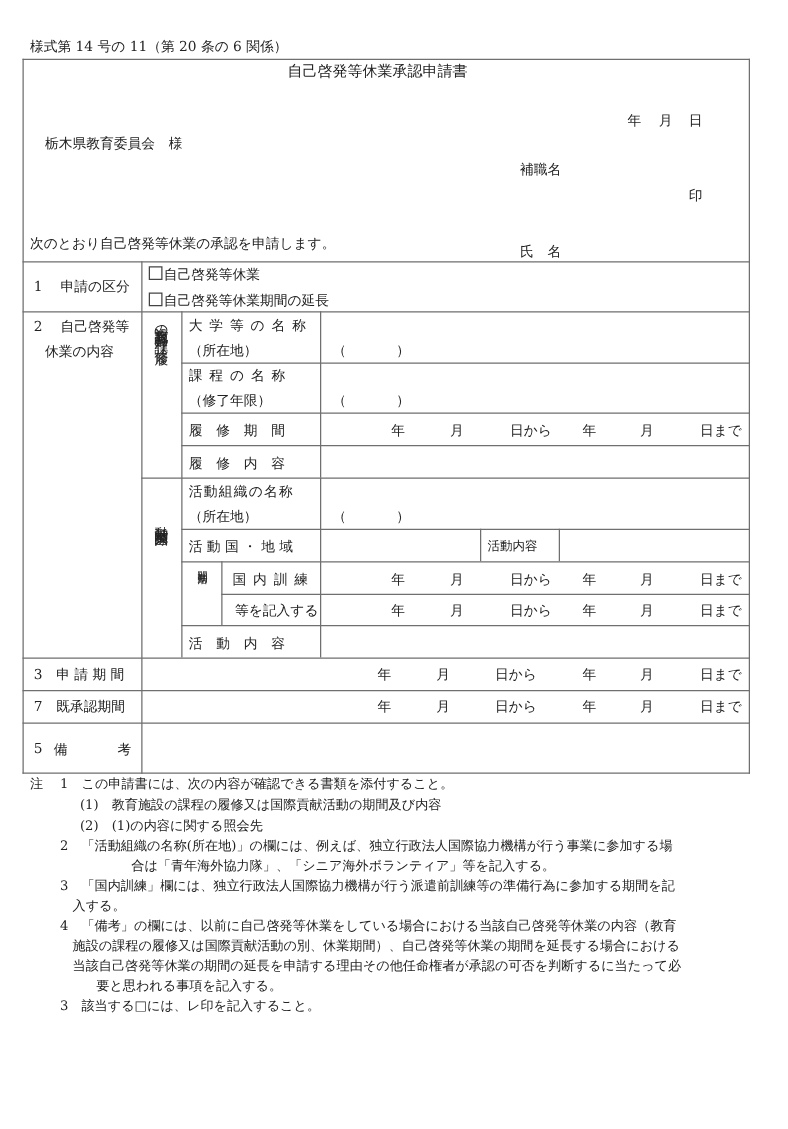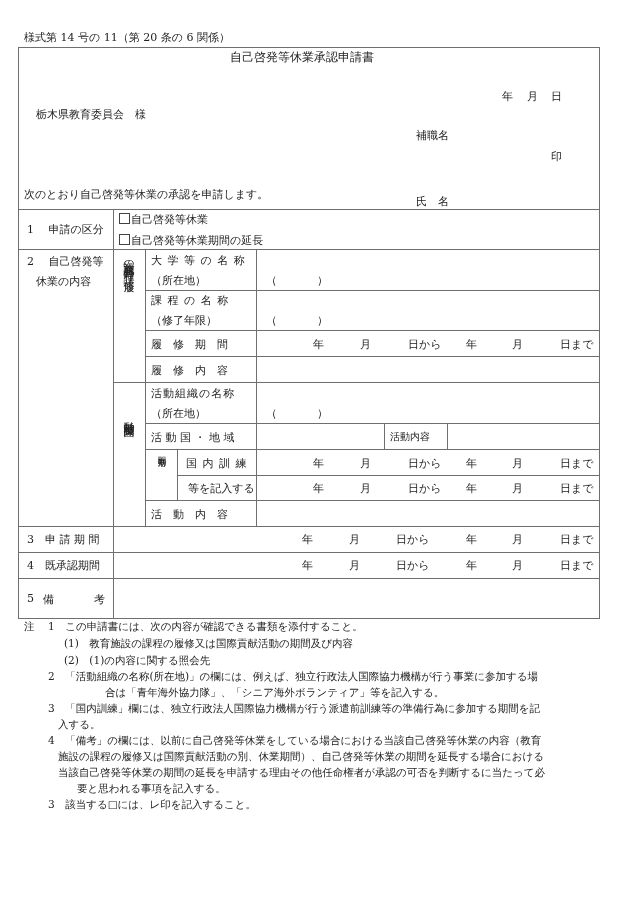--- a/index.html
+++ b/index.html
@@ -123,21 +123,21 @@
 <div class="abs" style="left:151px;top:507px;">活　動　内　容</div>
 
 <div class="abs" style="left:27px;top:532px;">3　申 請 期 間</div>
 <div class="abs" style="left:302px;top:532px;">年</div>
 <div class="abs" style="left:349px;top:532px;">月</div>
 <div class="abs" style="left:396px;top:532px;">日から</div>
 <div class="abs" style="left:466px;top:532px;">年</div>
 <div class="abs" style="left:512px;top:532px;">月</div>
 <div class="abs" style="left:560px;top:532px;">日まで</div>
 
-<div class="abs" style="left:27px;top:558px;">4　既承認期間</div>
+<div class="abs" style="left:27px;top:558px;">7　既承認期間</div>
 <div class="abs" style="left:302px;top:558px;">年</div>
 <div class="abs" style="left:349px;top:558px;">月</div>
 <div class="abs" style="left:396px;top:558px;">日から</div>
 <div class="abs" style="left:466px;top:558px;">年</div>
 <div class="abs" style="left:512px;top:558px;">月</div>
 <div class="abs" style="left:560px;top:558px;">日まで</div>
 
 <div class="abs" style="left:27px;top:592px;">5</div>
 <div class="abs" style="left:43px;top:592px;">備</div>
 <div class="abs" style="left:94px;top:592px;">考</div>

